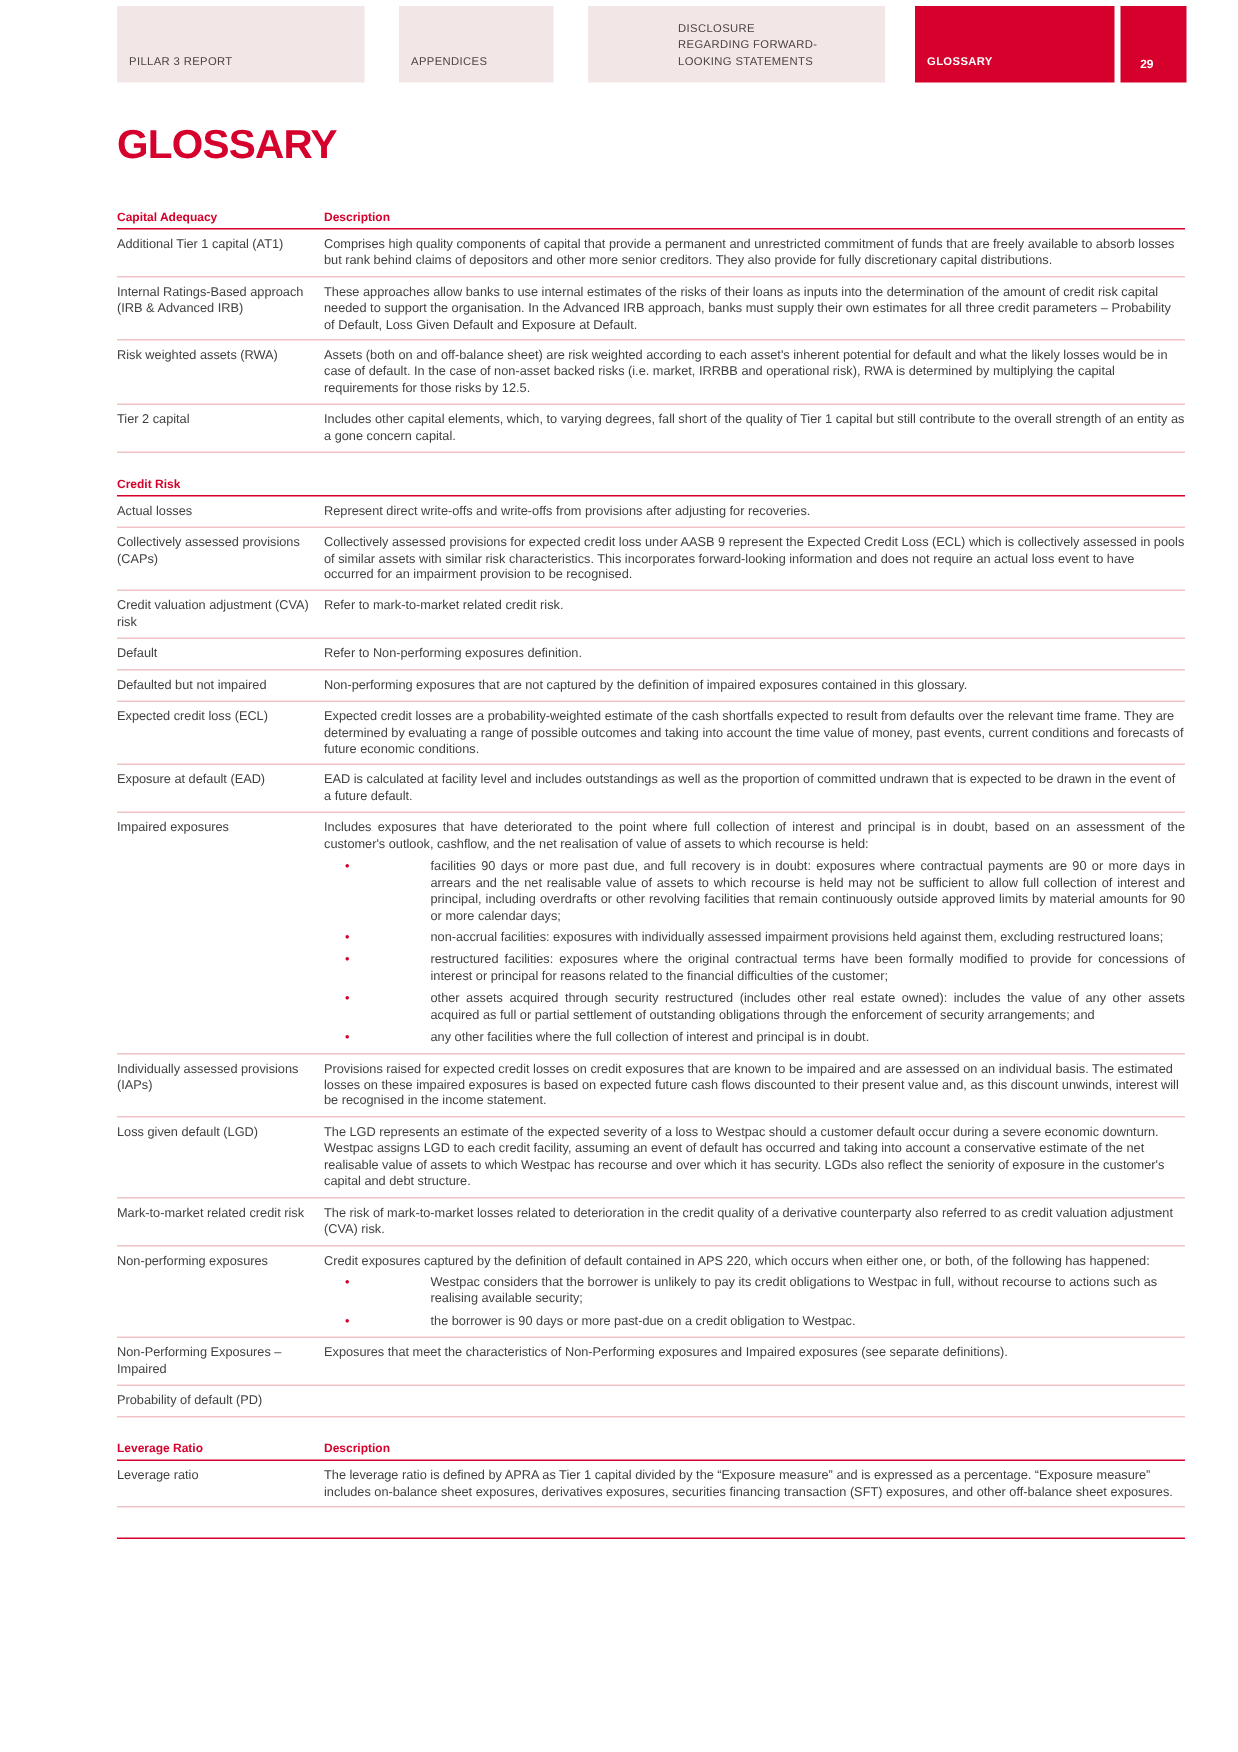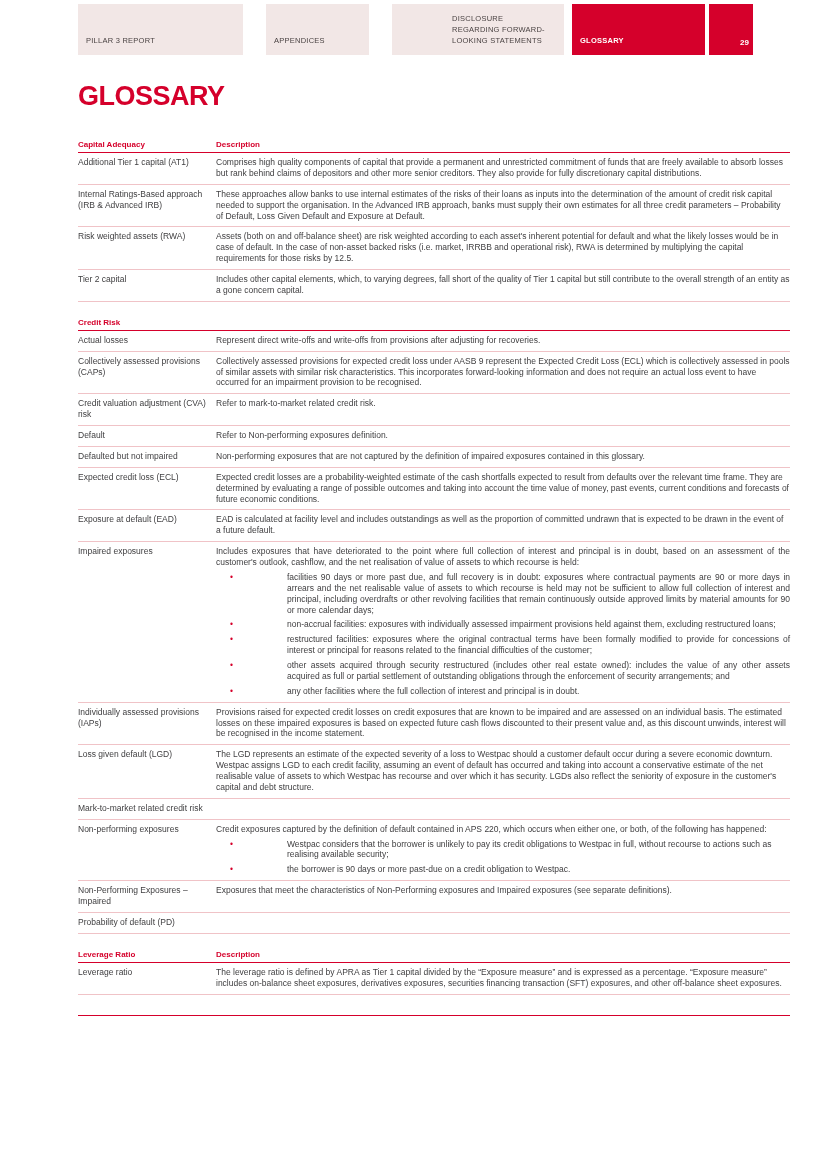--- a/index.html
+++ b/index.html
@@ -17,26 +17,26 @@
     background:var(--tabbg,#f2e7e6);
     display:flex; align-items:flex-end;
     padding:0 4px 8px 8px;
     font-size:7.5px; letter-spacing:.25px; line-height:1.45;
     color:#4a4343;
   }
   .tab span { white-space:pre-line; }
   .tab.active { background:var(--accent,#d5002b); color:#ffffff; font-weight:bold; }
   .tab:nth-child(1){ width:165px; margin-right:23px; }
   .tab:nth-child(2){ width:103px; margin-right:23px; }
-  .tab:nth-child(3){ width:172px; margin-right:8px; padding-left:60px; }
+  .tab:nth-child(3){ width:198px; margin-right:20px; padding-left:60px; }
   .tab:nth-child(4){ width:133px; margin-right:4px; }
   .pageno {
     width:44px; background:var(--accent,#d5002b); color:#fff;
     display:flex; align-items:flex-end; justify-content:flex-end;
-    padding:0 4px 8px 0; font-size:8px; font-weight:bold;
+    padding:0 22px 8px 0; font-size:8px; font-weight:bold;
   }
 
   
   .title {
     margin:26px 0 0 78px;
     font-size:27px; font-weight:bold; letter-spacing:-0.5px;
     color:var(--accent,#d5002b);
   }
 
   
@@ -209,20 +209,23 @@
           </div>
         </div>
         <div class="trow">
           <div class="ct term">Loss given default (LGD)</div>
           <div class="cd desc">
             <p>The LGD represents an estimate of the expected severity of a loss to Westpac should a customer default occur during a severe economic downturn. Westpac assigns LGD to each credit facility, assuming an event of default has occurred and taking into account a conservative estimate of the net realisable value of assets to which Westpac has recourse and over which it has security. LGDs also reflect the seniority of exposure in the customer's capital and debt structure.</p>
           </div>
         </div>
         <div class="trow">
           <div class="ct term">Mark-to-market related credit risk</div>
+          <div class="cd desc">
+            <p>The risk of mark-to-market losses related to deterioration in the credit quality of a derivative counterparty also referred to as credit valuation adjustment (CVA) risk.</p>
+          </div>
         </div>
         <div class="trow">
           <div class="ct term">Non-performing exposures</div>
           <div class="cd desc">
             <p>Credit exposures captured by the definition of default contained in APS 220, which occurs when either one, or both, of the following has happened:</p>
             <ul>
               <li>
                 <span class="blt">•</span>
                 <span class="btx">Westpac considers that the borrower is unlikely to pay its credit obligations to Westpac in full, without recourse to actions such as realising available security;</span>
               </li>

